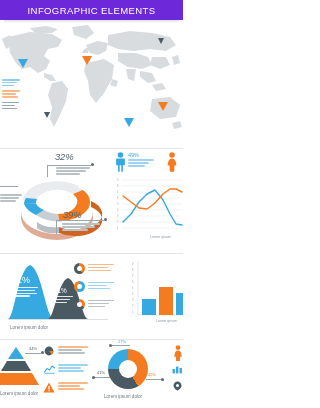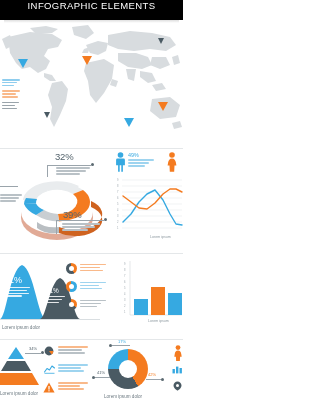--- a/index.html
+++ b/index.html
@@ -8,22 +8,22 @@
     font-family:"Liberation Sans", sans-serif;
     background:#ffffff;
     position:relative;
     overflow:hidden;
   }
   .page { position:relative; width:183px; height:408px; background:#fff; }
 
   
   .header {
     position:absolute; left:0; top:0; width:183px; height:20px;
-    background:#000000;
-    display:flex; align-items:flex-start; justify-content:center;
+    background:#6d28d9;
+    display:flex; align-items:center; justify-content:center;
   }
   .header-title {
     color:#ffffff; font-size:9.5px; letter-spacing:0.4px; font-weight:400;
     white-space:nowrap;
   }
   .header-shadow {
     position:absolute; left:4px; top:20px; width:175px; height:3px;
     background:linear-gradient(to bottom, rgba(0,0,0,0.13), rgba(0,0,0,0));
   }
   .panel-sep {
@@ -48,31 +48,31 @@
   .leg-orange .leg-line { background:#f9b98a; }
   .leg-orange .leg-line.w1{width:18px;} .leg-orange .leg-line.w2{width:14px;} .leg-orange .leg-line.w3{width:16px;}
   .leg-gray .leg-line { background:#9aa4ab; }
   .leg-gray .leg-line.w1{width:17px;} .leg-gray .leg-line.w2{width:13px;} .leg-gray .leg-line.w3{width:15px;}
 
   
   .row2 { position:absolute; left:0; top:150px; width:183px; height:104px; }
 
   .callout-line { position:absolute; background:#9aa4ab; }
   .callout-dot { position:absolute; width:3.4px; height:3.4px; border-radius:50%; background:#5c6a72; }
-  .pct-big { position:absolute; font-size:9.5px; color:#55646d; letter-spacing:-0.2px; }
+  .pct-big { position:absolute; font-size:9.5px; color:#55646d; letter-spacing:-0.2px;font-style:italic; }
   .cap { position:absolute; }
   .cap .l { height:1.5px; background:#b9c1c6; border-radius:1px; margin-bottom:1.5px; }
 
   
   .row2r { position:absolute; left:112px; top:150px; width:71px; height:104px; }
   .pct-sm { position:absolute; font-size:5.4px; }
   .axis-label { position:absolute; font-size:3.6px; color:#8e9aa1; }
 
   
-  .row3 { position:absolute; left:0; top:255px; width:183px; height:106px; }
+  .row3 { position:absolute; left:8px; top:255px; width:183px; height:106px; }
   .bell-pct { position:absolute; color:#ffffff; font-weight:400; }
   .bell-cap { position:absolute; }
   .bell-cap .l { height:1.4px; background:rgba(255,255,255,0.85); border-radius:1px; margin-bottom:1.4px; }
   .base-label { position:absolute; font-size:4.6px; color:#6d7a82; }
 
   .mini-donut { position:absolute; width:11px; height:11px; border-radius:50%; }
   .mini-cap { position:absolute; }
   .mini-cap .l { height:1.4px; border-radius:1px; margin-bottom:1.5px; }
 
   

